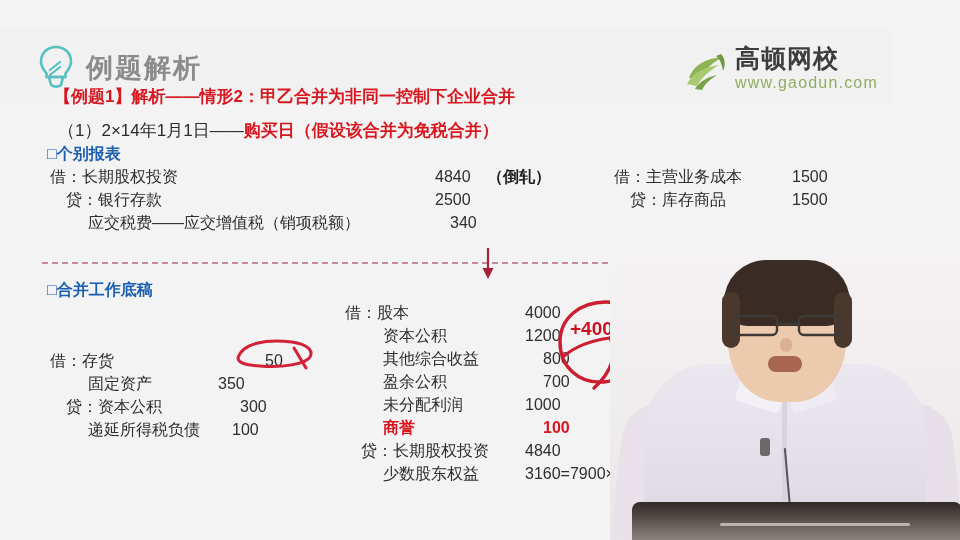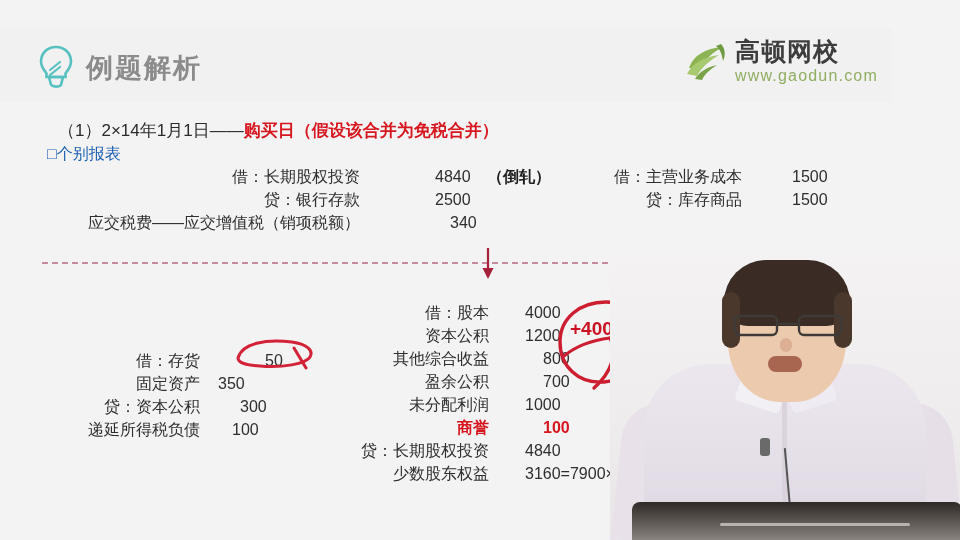--- a/index.html
+++ b/index.html
@@ -11,46 +11,46 @@
   #stage{position:relative;width:960px;height:540px;background:#f3f3f3;overflow:hidden;}
 
   
   #header{position:absolute;left:0;top:0;width:892px;height:74px;background:#f1f1f1;margin-top:28px;}
   #bulb{position:absolute;left:36px;top:16px;width:40px;height:44px;}
   #slide-title{
     position:absolute;left:86px;top:22px;
     font-size:27px;font-weight:bold;color:#8b8b8b;letter-spacing:2px;
     white-space:nowrap;
   }
-  #logo{position:absolute;right:14px;top:10px;height:54px;display:flex;align-items:flex-start;}
+  #logo{position:absolute;right:14px;top:10px;height:54px;display:flex;align-items:flex-end;}
   #logo-mark{width:48px;height:44px;flex:0 0 48px;}
   #logo-text{margin-left:4px;display:flex;flex-direction:column;justify-content:center;}
   #logo-cn{font-size:25px;font-weight:bold;color:#3d3d3d;letter-spacing:1px;line-height:1.05;}
   #logo-url{font-size:16px;color:#8fae62;letter-spacing:1.2px;line-height:1.2;margin-top:2px;}
 
   
   #line-ex{
     position:absolute;left:54px;top:85px;
     font-size:17px;font-weight:bold;color:#d7171f;white-space:nowrap;
   }
   #line-date{
     position:absolute;left:58px;top:119px;
     font-size:17px;color:#2b2b2b;white-space:nowrap;
   }
   #line-date .red{color:#d7171f;font-weight:bold;}
 
   .sec-head{
-    position:absolute;font-size:16px;font-weight:normal;color:#1c5fb0;white-space:nowrap;
+    position:absolute;font-size:16px;font-weight:bold;color:#1c5fb0;white-space:nowrap;
   }
   #head-1{left:47px;top:144px;}
   #head-2{left:47px;top:280px;}
 
   .entry{position:absolute;font-size:16px;color:#2e2e2e;white-space:nowrap;}
   .entry .num{position:absolute;}
-  .row{position:relative;height:23px;line-height:23px;text-align:right;}
+  .row{position:relative;height:23px;line-height:23px;}
   .ind1{padding-left:0px;}
   .ind2{padding-left:16px;}
   .ind3{padding-left:38px;}
   .bold{font-weight:bold;color:#1d1d1d;}
   .redtxt{color:#d7171f;font-weight:bold;}
 
   
   #b1l{left:50px;top:165px;}
   #b1l .num{left:385px;}
   
@@ -137,20 +137,21 @@
           <path d="M38 6 C42 10 43 17 40 23 C39 16 37 11 33 8 Z" fill="#6f9a42"></path>
         </svg>
       </span>
       <span id="logo-text">
         <span id="logo-cn">高顿网校</span>
         <span id="logo-url">www.gaodun.com</span>
       </span>
     </div>
   </div>
 
+  <div id="line-ex">【例题1】解析——情形2：甲乙合并为非同一控制下企业合并</div>
 
   <div id="line-date">
     <span>（1）2×14年1月1日——</span><span class="red">购买日（假设该合并为免税合并）</span>
   </div>
 
   <div class="sec-head" id="head-1">□个别报表</div>
 
   <div class="entry" id="b1l">
     <div class="row ind1">
       <span>借：长期股权投资</span>
@@ -179,20 +180,21 @@
   </div>
 
   <div id="divider"></div>
   <span id="arrow">
     <svg viewBox="0 0 18 32" width="18" height="32">
       <path d="M9 0 L9 22" stroke="#a8213a" stroke-width="2.2" fill="none"></path>
       <path d="M3.5 20 L9 31 L14.5 20 Z" fill="#a8213a"></path>
     </svg>
   </span>
 
+  <div class="sec-head" id="head-2">□合并工作底稿</div>
 
   <div class="entry" id="b2l">
     <div class="row ind1">
       <span>借：存货</span>
       <span class="num" style="left:215px">50</span>
     </div>
     <div class="row ind3">
       <span>固定资产</span>
       <span class="num" style="left:168px">350</span>
     </div>

